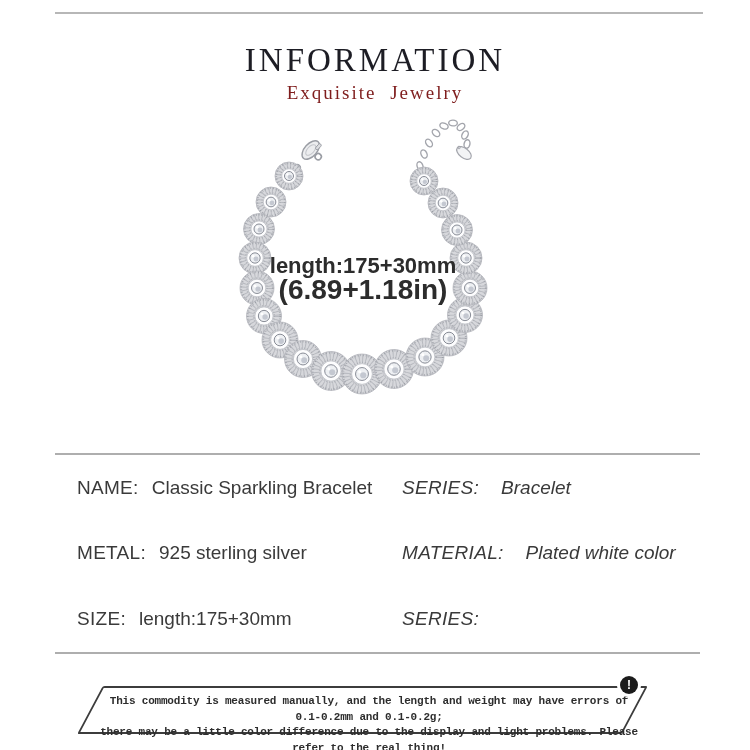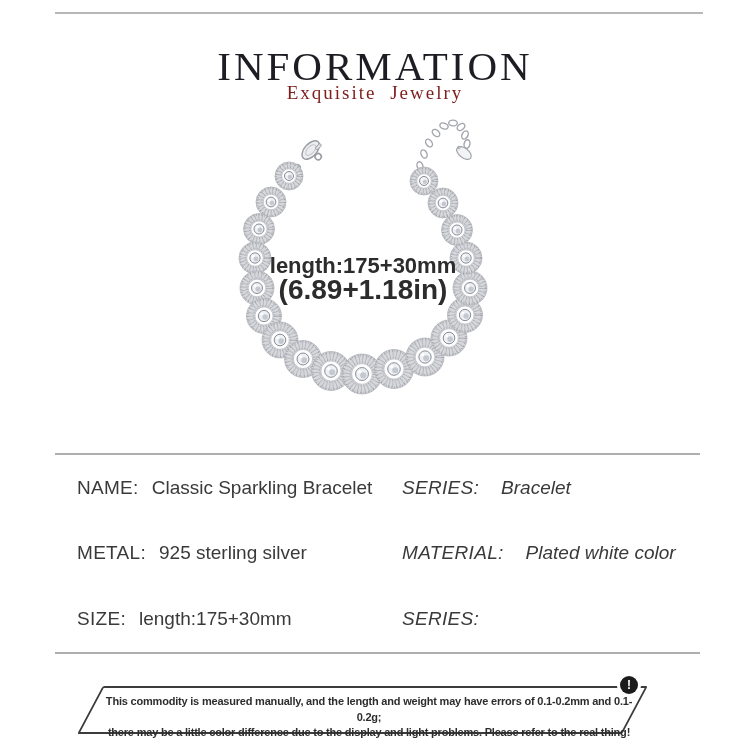--- a/index.html
+++ b/index.html
@@ -3,21 +3,21 @@
 <meta charset="utf-8">
 <style>
   html,body{margin:0;padding:0;background:#fff;}
   .page{
     position:relative;width:750px;height:750px;background:#ffffff;overflow:hidden;
     font-family:"Liberation Sans", sans-serif;color:#2e2e2e;
   }
   .top-rule{position:absolute;left:55px;top:12px;width:648px;height:2px;background:#b7b7b7;}
   .title{
     position:absolute;left:0;top:42px;width:750px;text-align:center;
-    font-family:"Liberation Serif", serif;font-size:41px;letter-spacing:3px;
+    font-family:"Liberation Serif", serif;font-size:33px;letter-spacing:3px;
     color:#1d1d24;font-weight:400;
   }
   .subtitle{
     position:absolute;left:0;top:82px;width:750px;text-align:center;
     font-family:"Liberation Serif", serif;font-size:19px;letter-spacing:2px;word-spacing:7px;
     color:#7f1d1d;
   }
   .bracelet-wrap{position:absolute;left:170px;top:113px;width:410px;height:318px;}
   .bracelet-wrap svg{display:block;width:100%;height:100%;}
   .measure{
@@ -40,21 +40,21 @@
   .cell.right .val{margin-left:22px;}
   .disclaimer-border{
     position:absolute;left:90px;top:686px;width:541px;height:44px;
     border:2px solid #3c3c3c;border-radius:2px;background:#fff;
     transform:skewX(-28deg);transform-origin:center;
   }
   .disclaimer-text{
     position:absolute;left:95px;top:694px;width:548px;text-align:center;
     font-size:11px;font-weight:bold;line-height:15.5px;color:#2d2d2d;letter-spacing:-0.2px;
   }
-  .disclaimer-text span{display:block;}
+  .disclaimer-text span{display:block;font-family:Liberation Mono, monospace;}
   .alert-dot{
     position:absolute;left:620px;top:676px;width:18px;height:18px;border-radius:50%;
     background:#1b1b1b;color:#ffffff;font-size:12px;font-weight:bold;
     display:flex;align-items:center;justify-content:center;
     box-shadow:0 0 0 3px #ffffff;z-index:2;
   }
 </style>
 </head>
 <body>
 

